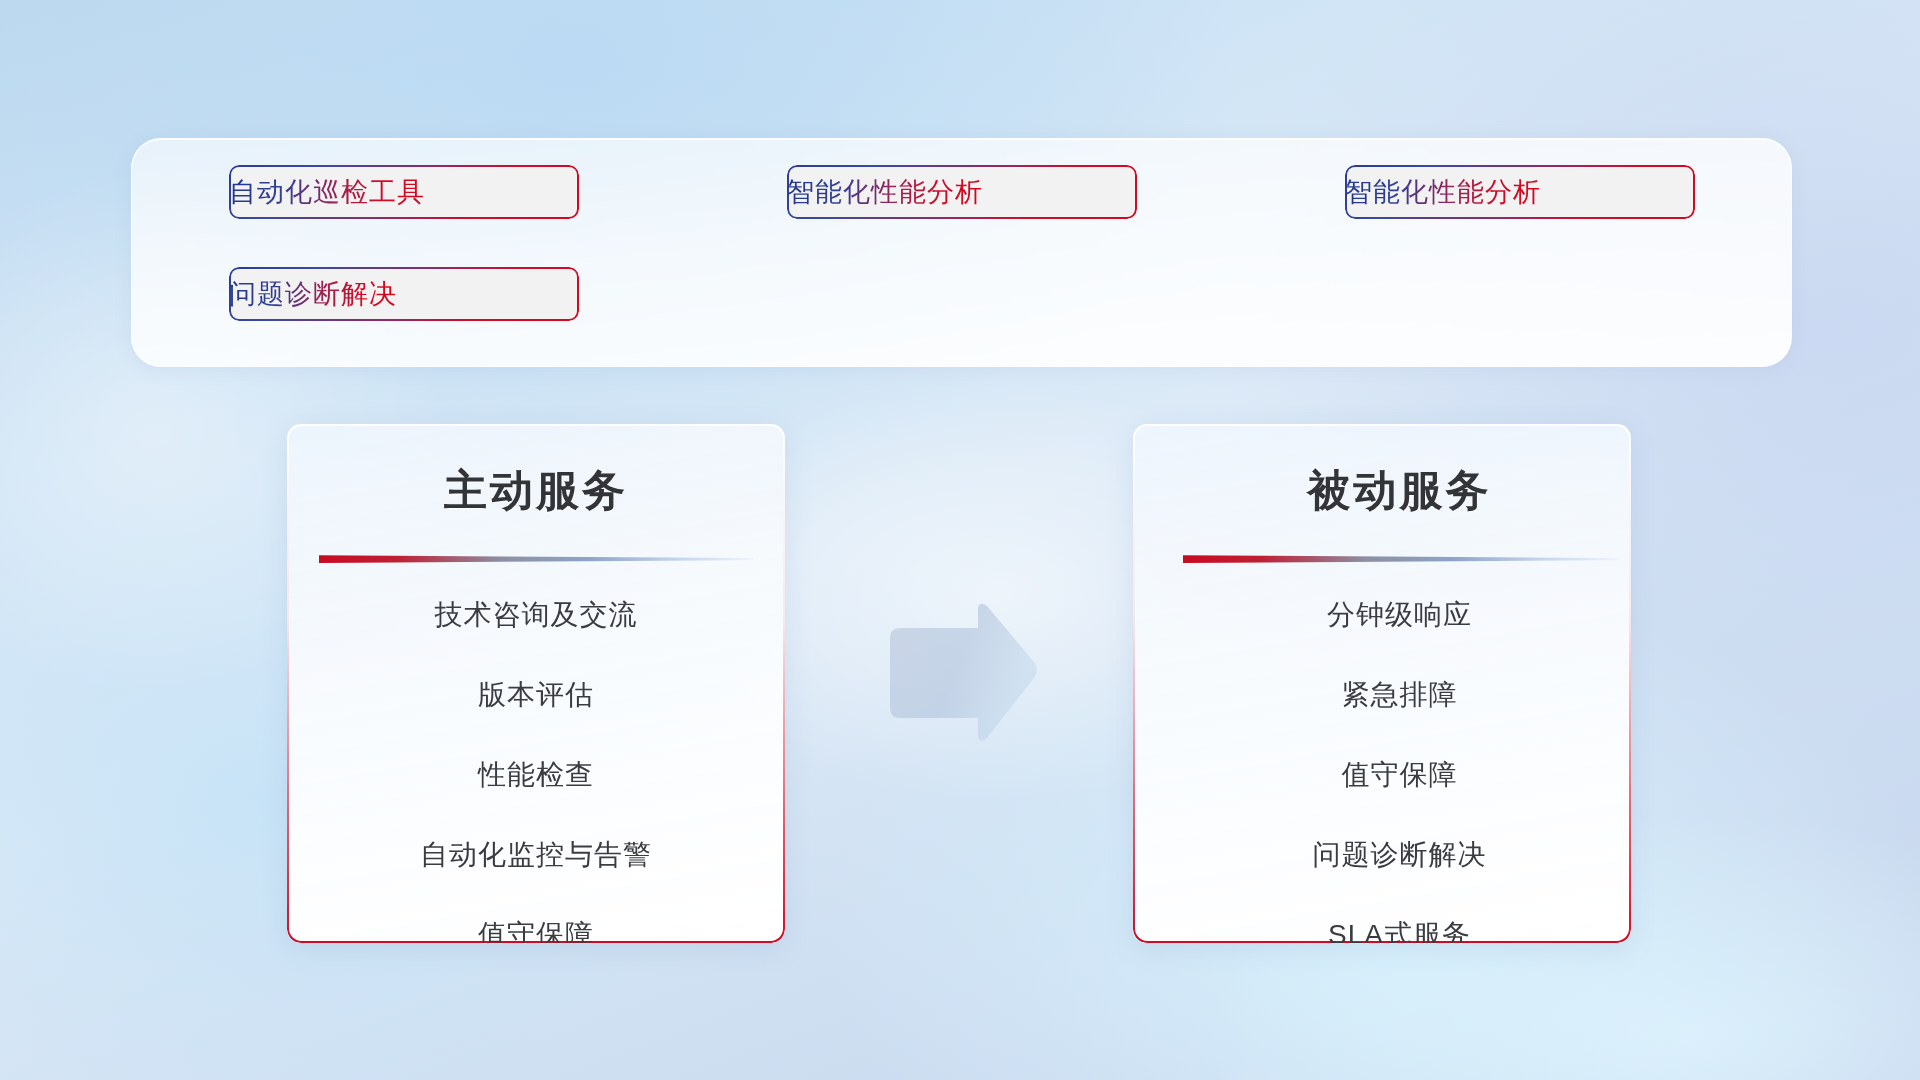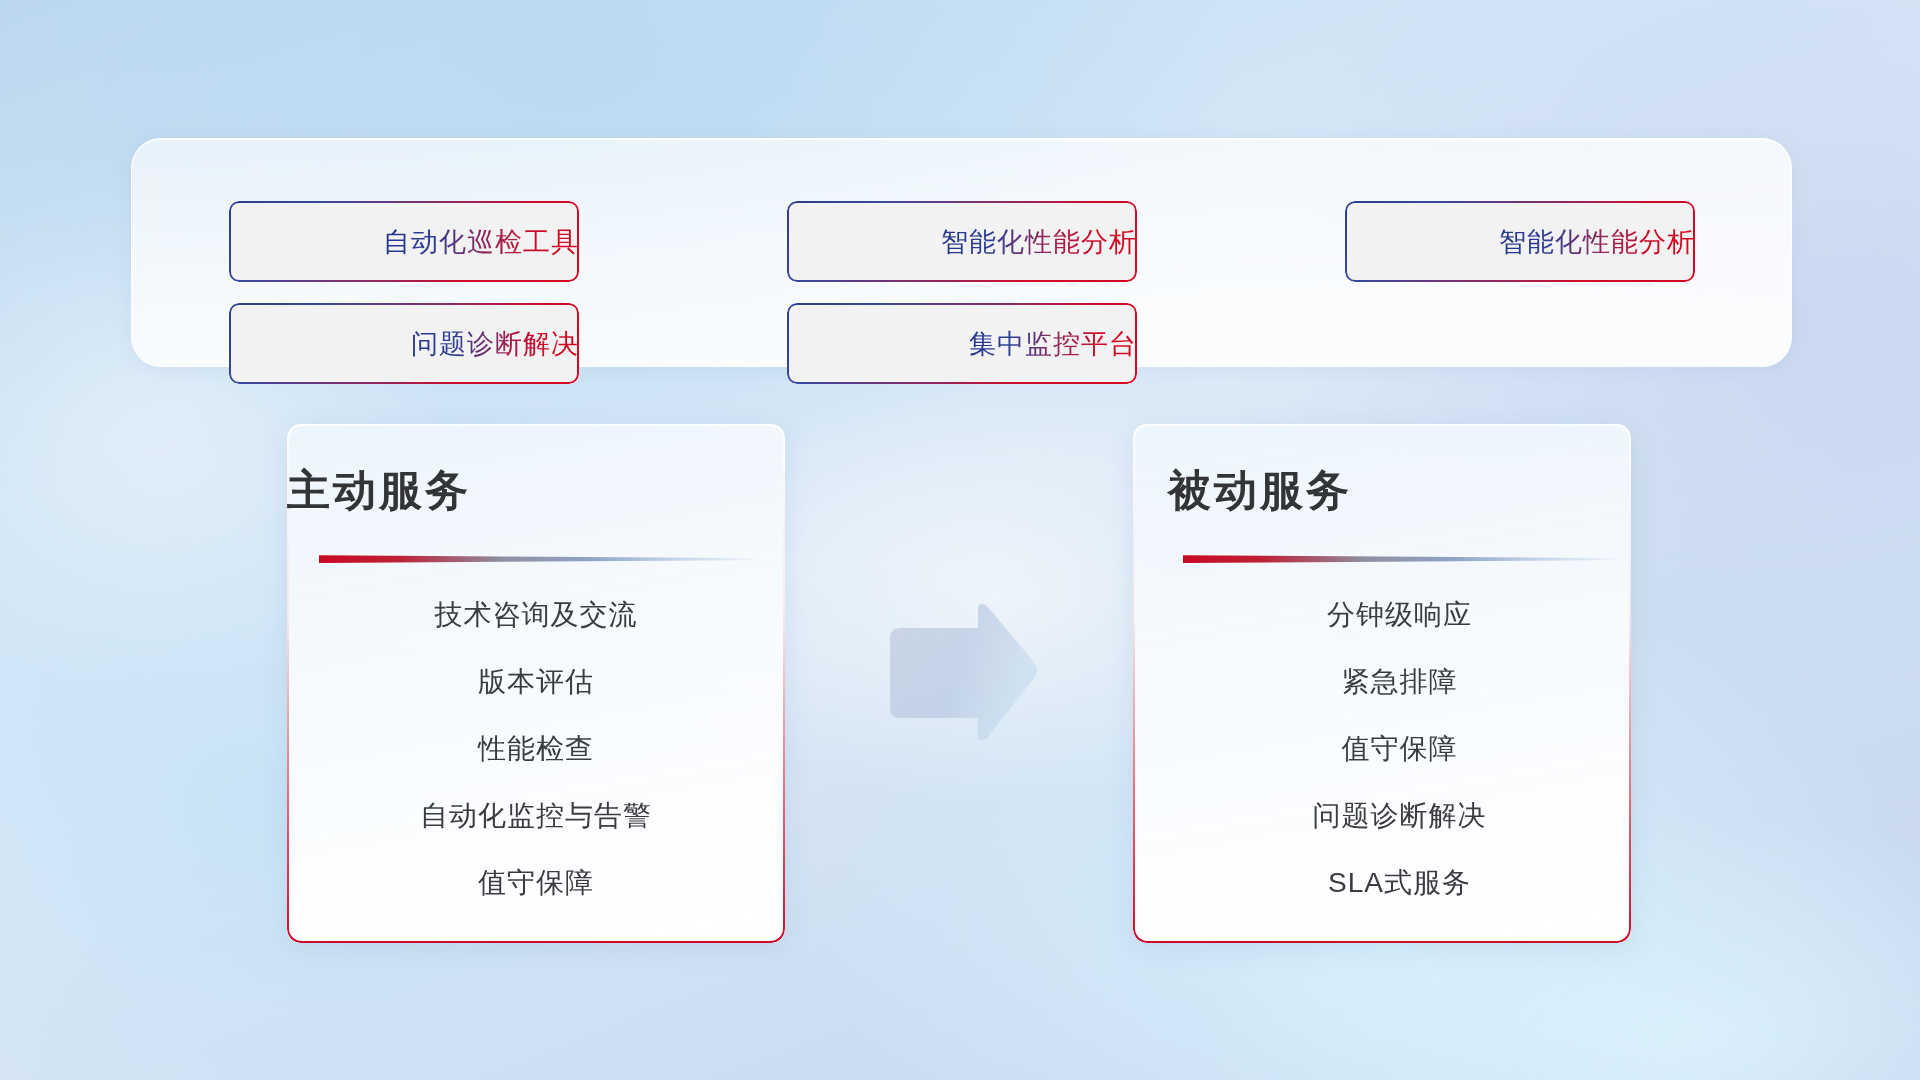--- a/index.html
+++ b/index.html
@@ -35,25 +35,24 @@
     box-shadow:0 2px 18px rgba(120,150,190,.12), inset 0 1px 0 rgba(255,255,255,.9);
     backdrop-filter:blur(2px);
   }
   .pill-grid{
     position:absolute;left:97px;top:26px;width:1466px;height:172px;
     display:grid;grid-template-columns:350px 350px 350px;
     justify-content:space-between;
     grid-template-rows:70px 70px;row-gap:32px;
   }
   .pill{
-    position:relative;height:81px;border-radius:10px;
+    position:relative;height:54px;border-radius:10px;
     background:#f2f2f3;
-    display:flex;align-items:center;justify-content:flex-end;
+    display:flex;align-items:center;justify-content:flex-start;
     box-sizing:border-box;
-    margin-top:36px;
   }
   .pill::before{
     content:"";position:absolute;inset:0;border-radius:10px;padding:2px;
     background:linear-gradient(135deg,#2b3d8f 0%,#3a49a0 22%,#8f2a63 52%,#cf0c2a 72%,#d3091f 100%);
     -webkit-mask:linear-gradient(#000 0 0) content-box, linear-gradient(#000 0 0);
     -webkit-mask-composite:xor;mask-composite:exclude;
     pointer-events:none;
   }
   .pill-label{
     position:relative;z-index:2;
@@ -75,30 +74,30 @@
     content:"";position:absolute;inset:0;border-radius:14px;padding:1.6px;
     background:linear-gradient(180deg, rgba(255,255,255,.9) 0%, rgba(243,200,205,.35) 38%, rgba(216,60,80,.75) 72%, #cf0b26 100%);
     -webkit-mask:linear-gradient(#000 0 0) content-box, linear-gradient(#000 0 0);
     -webkit-mask-composite:xor;mask-composite:exclude;
     pointer-events:none;
   }
   #card-left{left:287px;}
   #card-right{left:1133px;padding-left:35px;}
 
   .card-title{
-    position:relative;z-index:2;margin-top:38px;
+    position:relative;z-index:2;text-align:center;margin-top:38px;
     font-size:43px;font-weight:700;letter-spacing:3px;color:#333438;
     text-shadow:0 1px 0 rgba(255,255,255,.8);
   }
   .card-rule{
     position:relative;z-index:2;margin:30px auto 0;width:434px;height:10px;
   }
   .card-items{
     position:relative;z-index:2;margin-top:36px;
-    display:flex;flex-direction:column;align-items:center;gap:29px;
+    display:flex;flex-direction:column;align-items:center;gap:42px;
   }
   .card-item{font-size:28px;color:#3a3c41;letter-spacing:1px;white-space:nowrap;}
 
   
   .arrow{position:absolute;left:882px;top:600px;width:158px;height:148px;opacity:.62;}
 </style>
 </head>
 <body>
 
 <div id="stage">
@@ -114,23 +113,20 @@
       </div>
       <div class="pill">
         <span class="pill-label">智能化性能分析</span>
       </div>
 
       <div class="pill">
         <span class="pill-label">智能化性能分析</span>
       </div>
       <div class="pill">
         <span class="pill-label">问题诊断解决</span>
-      </div>
-      <div class="pill">
-        <span class="pill-label">集中监控平台</span>
       </div>
 
     </div>
   </div>
 
   <div class="card" id="card-left">
     <div class="card-title">主动服务</div>
 
     <div class="card-rule">
       <svg width="434" height="10" viewBox="0 0 434 10" preserveAspectRatio="none" aria-hidden="true">

